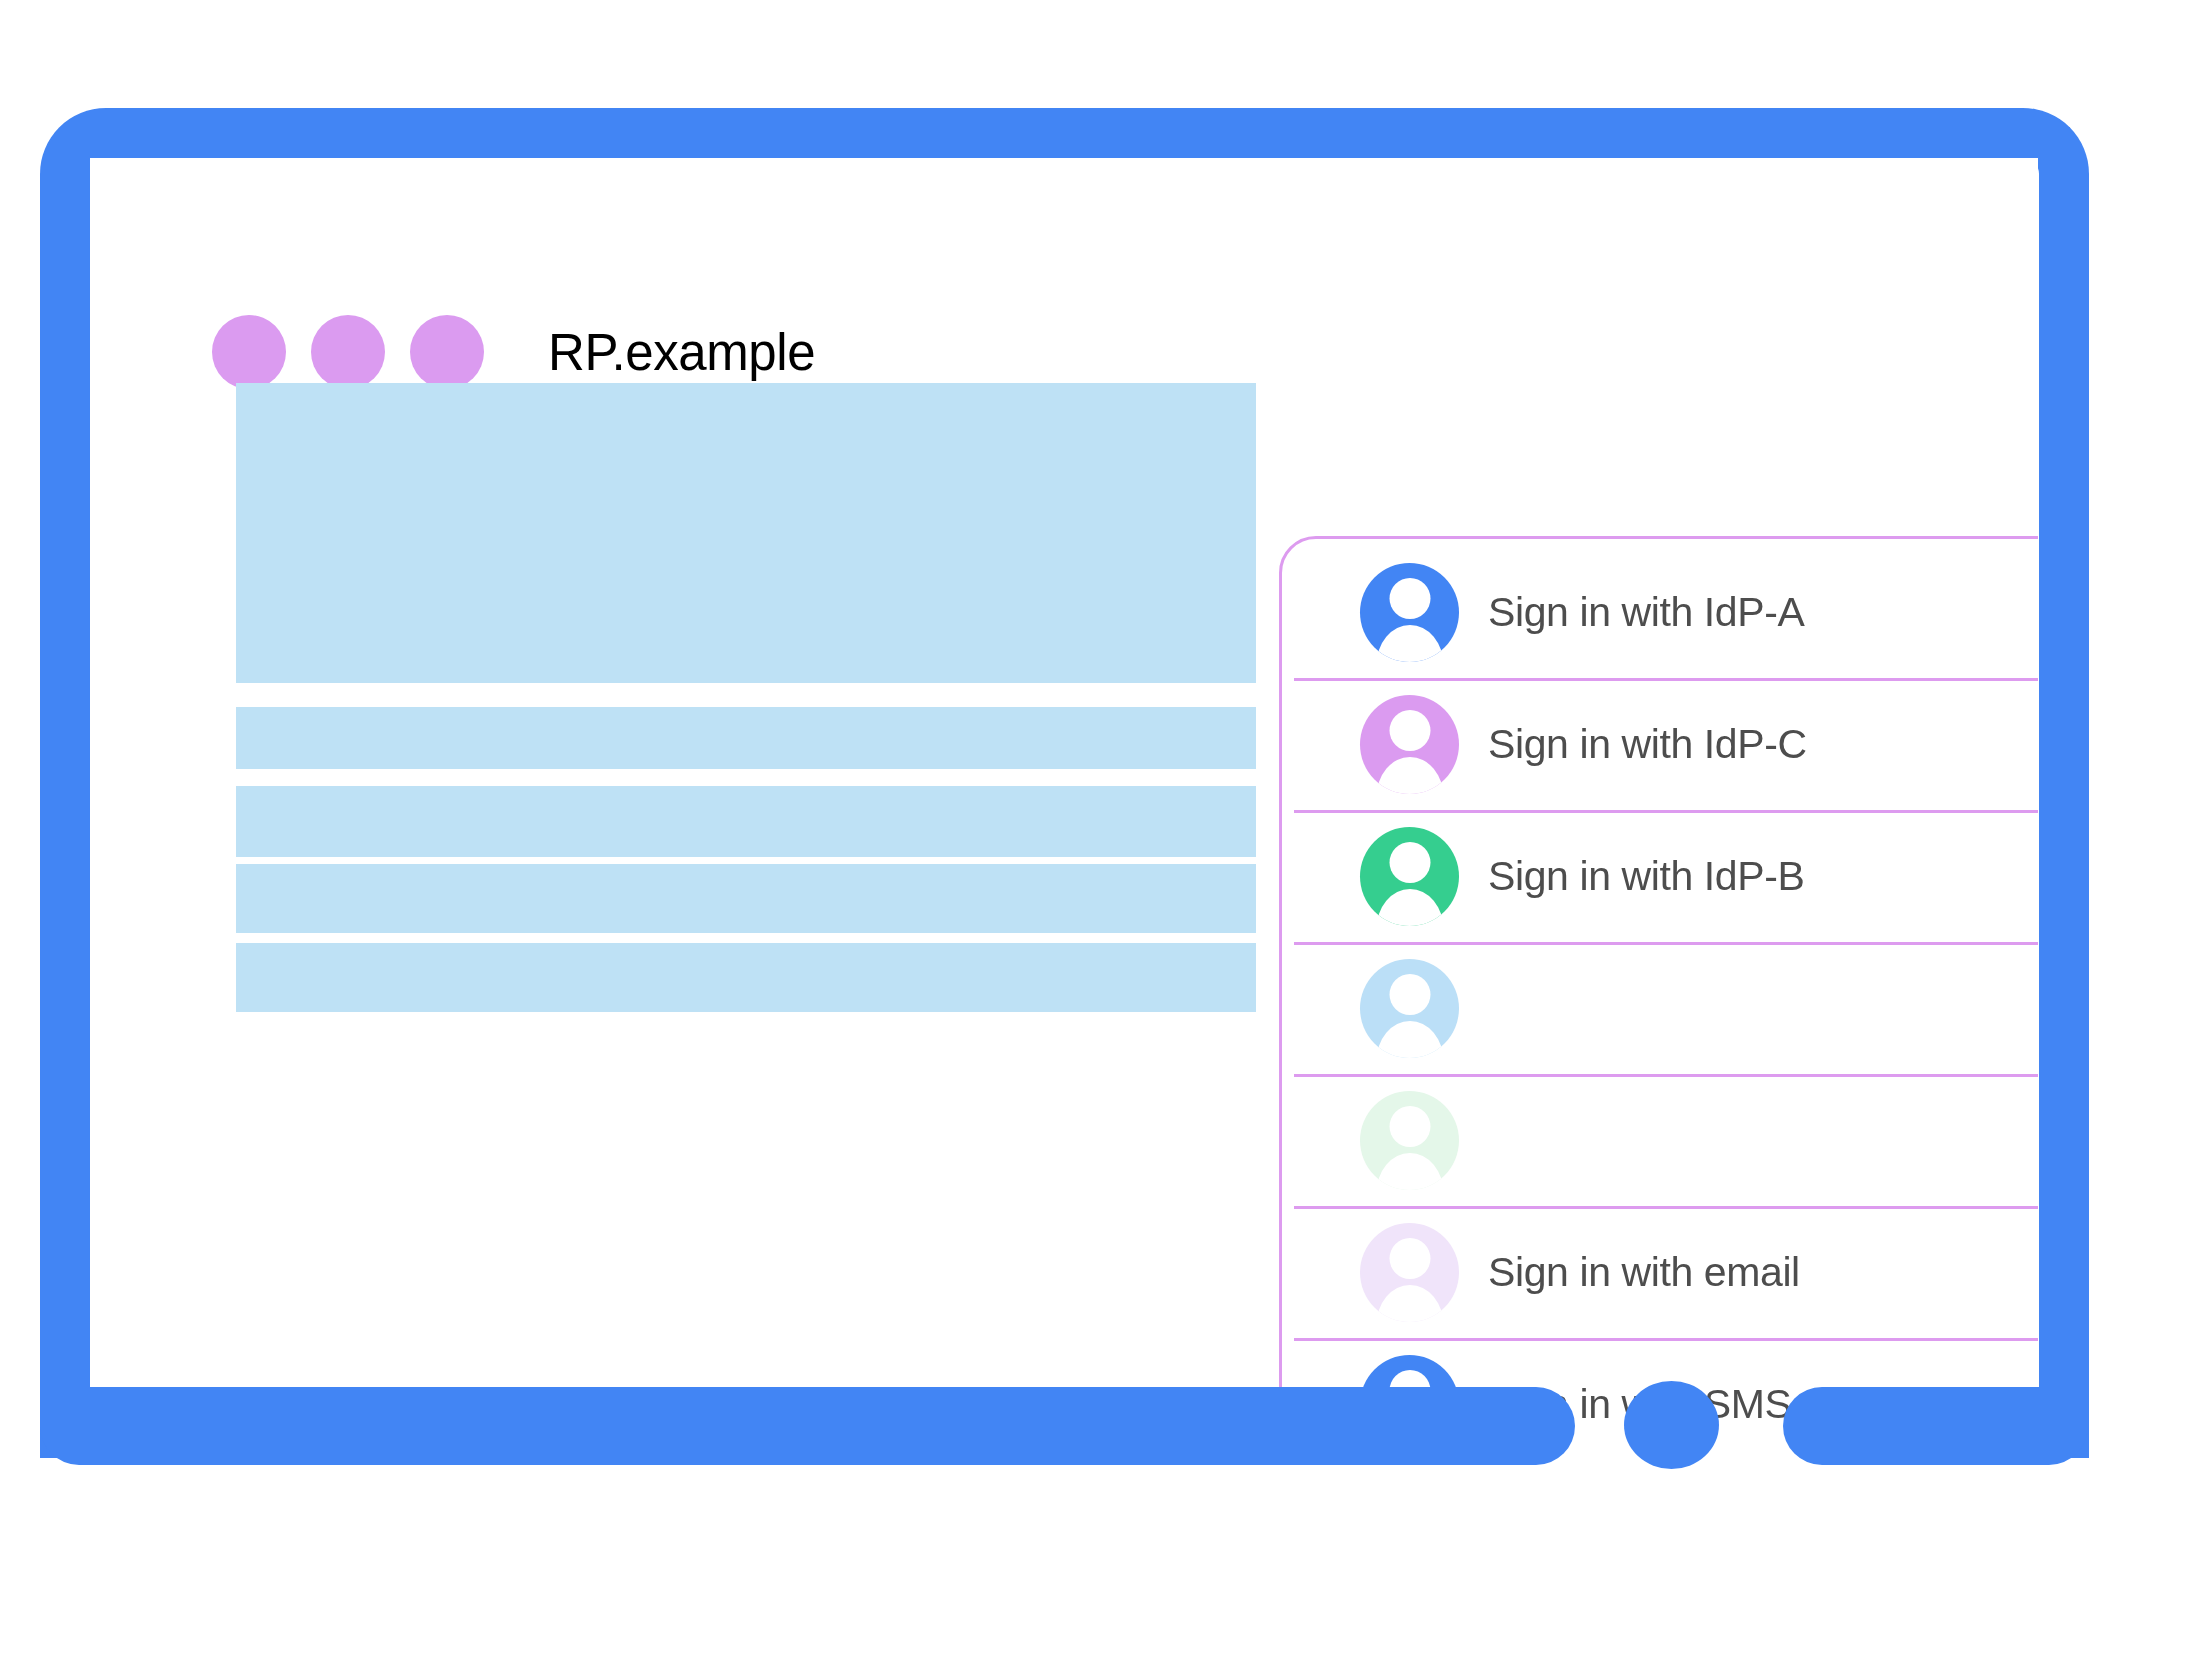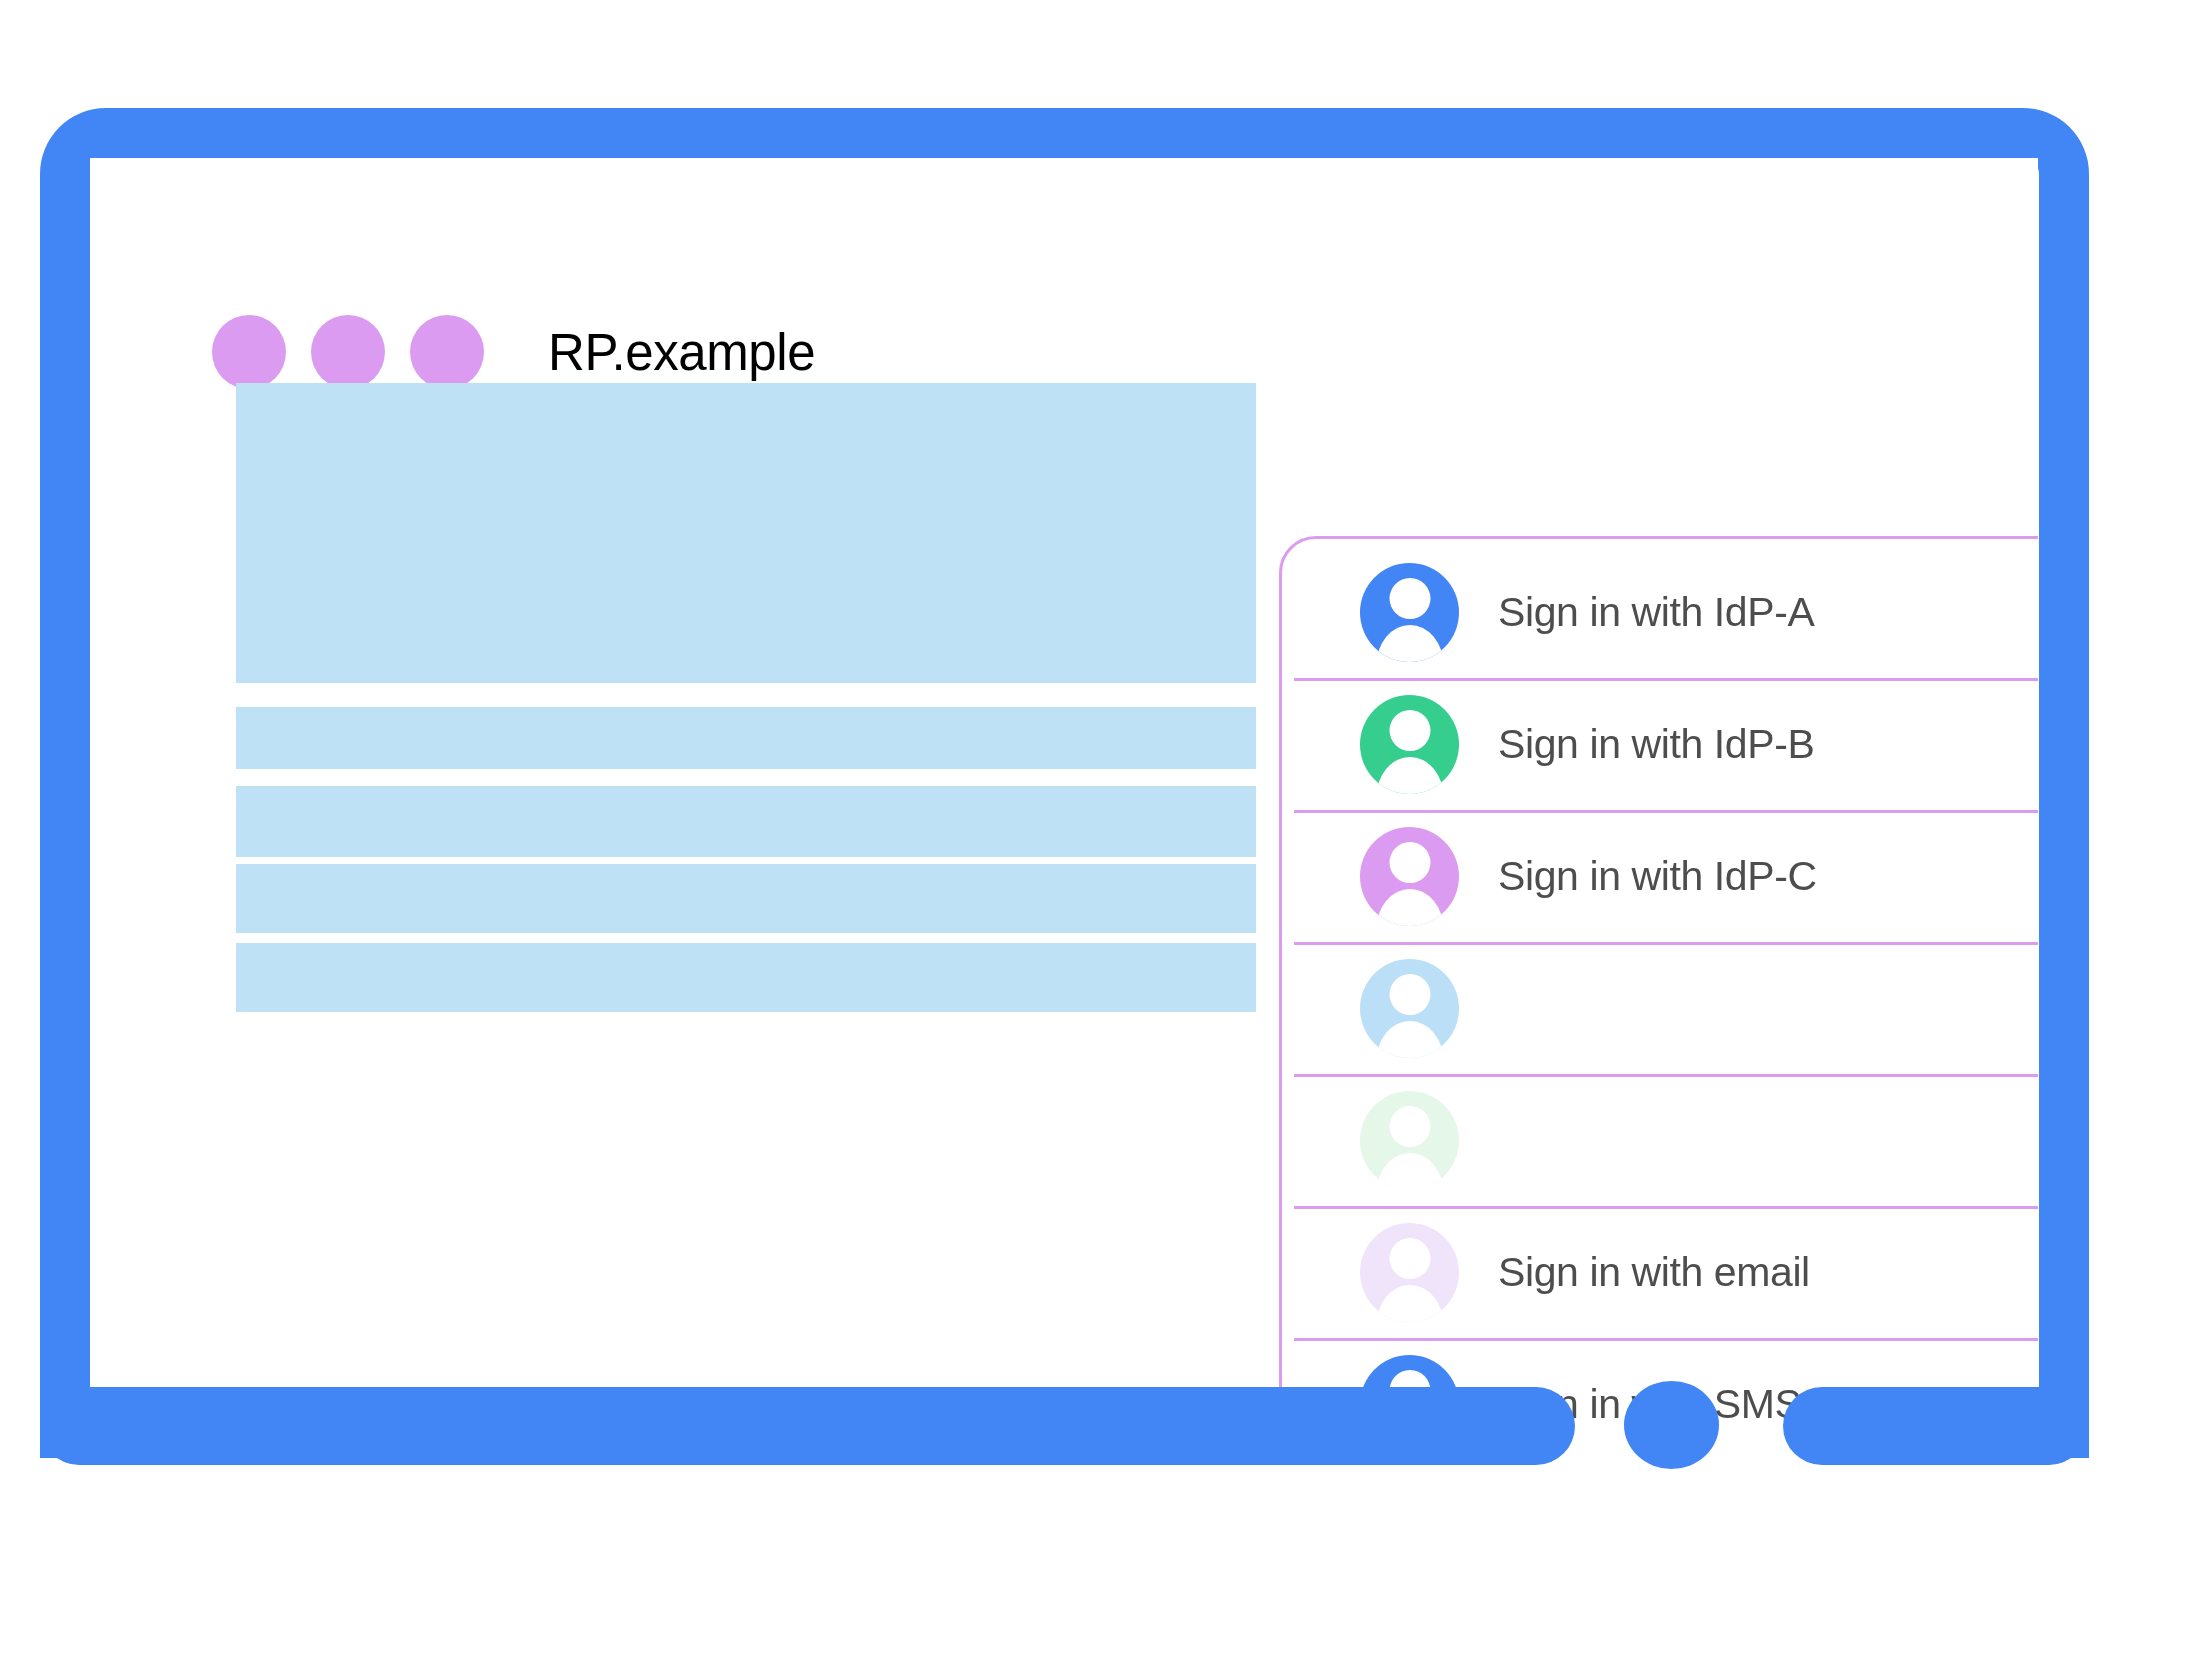--- a/index.html
+++ b/index.html
@@ -165,21 +165,21 @@
     position: absolute;
     left: 50%;
     top: 62px;
     transform: translateX(-50%);
     width: 67px;
     height: 67px;
     border-radius: 50% 50% 0 0 / 60% 60% 0 0;
     background: #ffffff;
   }
   .signin-label {
-    margin-left: 39px;
+    margin-left: 29px;
     font-size: 41px;
     color: #4D4D4D;
     letter-spacing: -0.4px;
     white-space: nowrap;
   }
 </style>
 </head>
 <body>
 
 <div id="device">
@@ -203,32 +203,32 @@
 
     <div id="chooser">
         <div class="signin-row">
           <span class="avatar" style="background: rgb(66, 133, 244);">
             <span class="head"></span>
             <span class="body"></span>
           </span>
           <span class="signin-label">Sign in with IdP-A</span>
         </div>
         <div class="signin-row">
+          <span class="avatar" style="background: rgb(219, 155, 240);">
+            <span class="head"></span>
+            <span class="body"></span>
+          </span>
+          <span class="signin-label">Sign in with IdP-C</span>
+        </div>
+        <div class="signin-row">
           <span class="avatar" style="background: rgb(53, 206, 143);">
             <span class="head"></span>
             <span class="body"></span>
           </span>
           <span class="signin-label">Sign in with IdP-B</span>
-        </div>
-        <div class="signin-row">
-          <span class="avatar" style="background: rgb(219, 155, 240);">
-            <span class="head"></span>
-            <span class="body"></span>
-          </span>
-          <span class="signin-label">Sign in with IdP-C</span>
         </div>
         <div class="signin-row">
           <span class="avatar" style="background: rgb(187, 223, 247);">
             <span class="head"></span>
             <span class="body"></span>
           </span>
         </div>
         <div class="signin-row">
           <span class="avatar" style="background: rgb(228, 247, 233);">
             <span class="head"></span>

